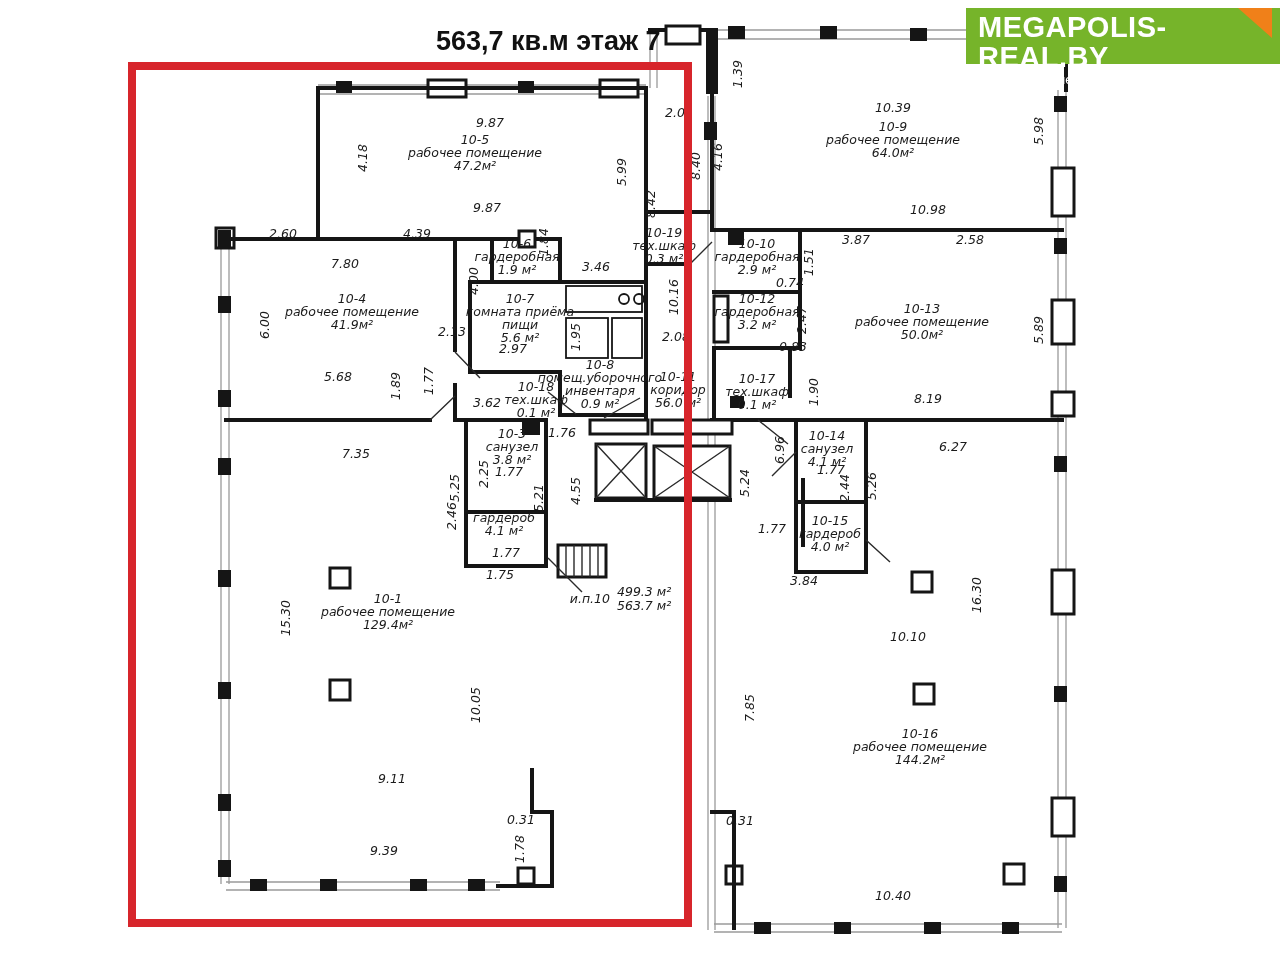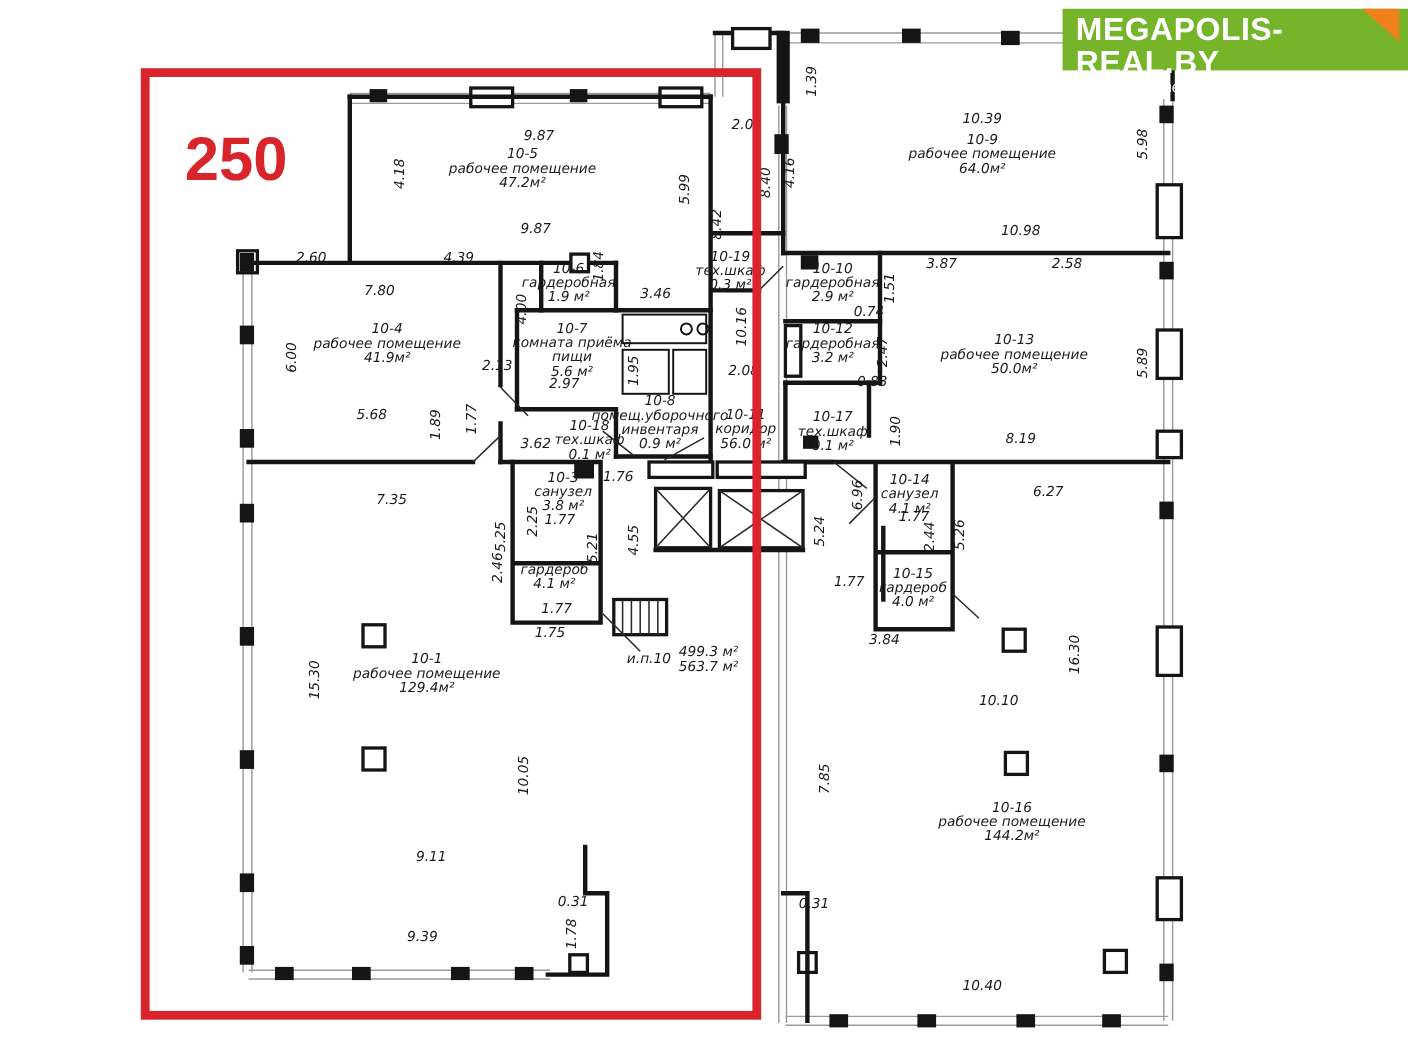--- a/index.html
+++ b/index.html
@@ -281,22 +281,22 @@
         <text x="392" y="783" class="dim">9.11</text>
         <text x="384" y="855" class="dim">9.39</text>
         <text x="521" y="824" class="dim">0.31</text>
         <text x="524" y="849" class="dim" transform="rotate(-90 524 849)">1.78</text>
         <text x="740" y="825" class="dim">0.31</text>
         <text x="893" y="900" class="dim">10.40</text>
       </g>
   </svg>
 
   <div class="red-box"></div>
-  <div class="red-number">250</div>
-
+
+  <div class="title">563,7 кв.м этаж 7</div>
 
   <div class="logo">
     <div class="logo-fold"></div>
     <div class="logo-brand">MEGAPOLIS-REAL.BY</div>
     <div class="logo-tagline">портал о коммерческой недвижимости в Беларуси</div>
   </div>
 
 </div>
 
 </body></html>

